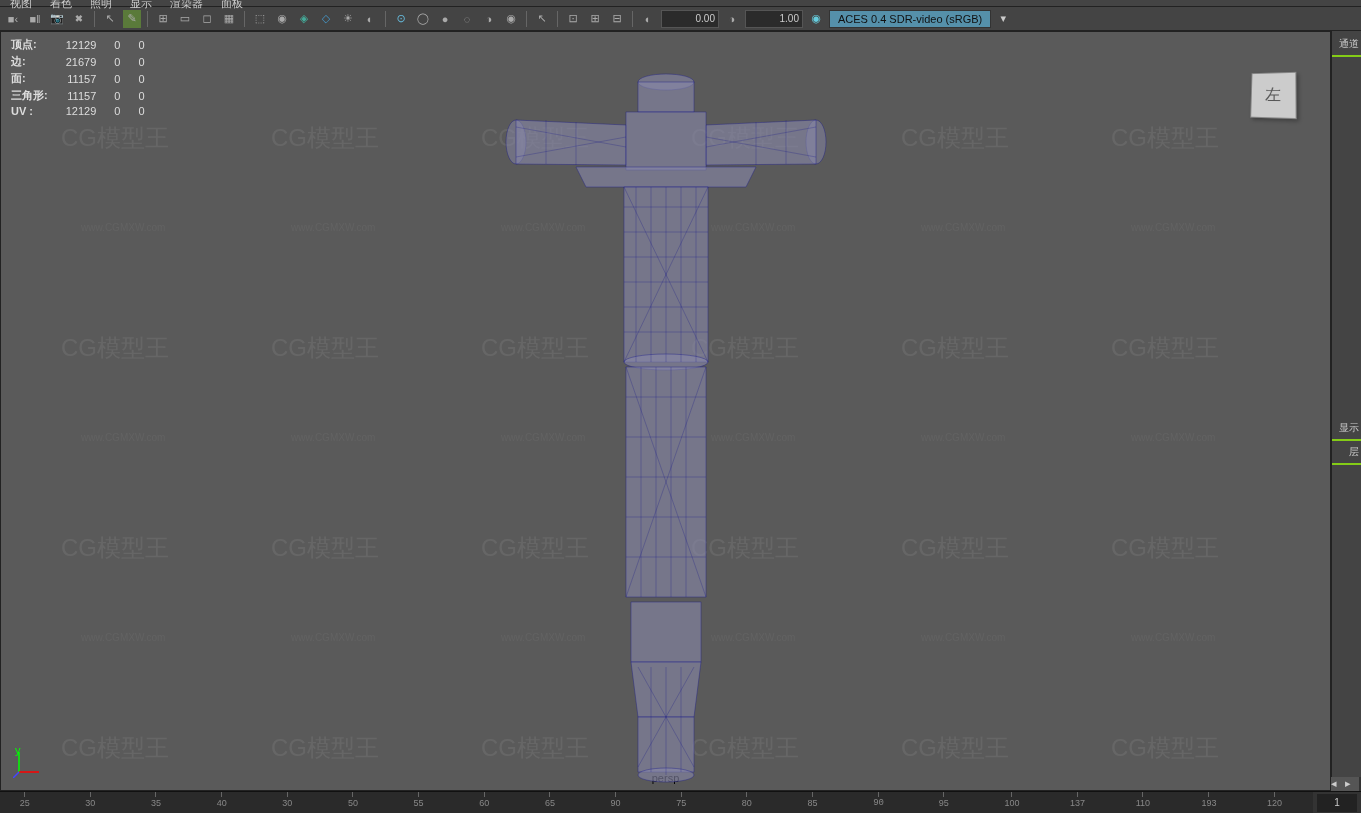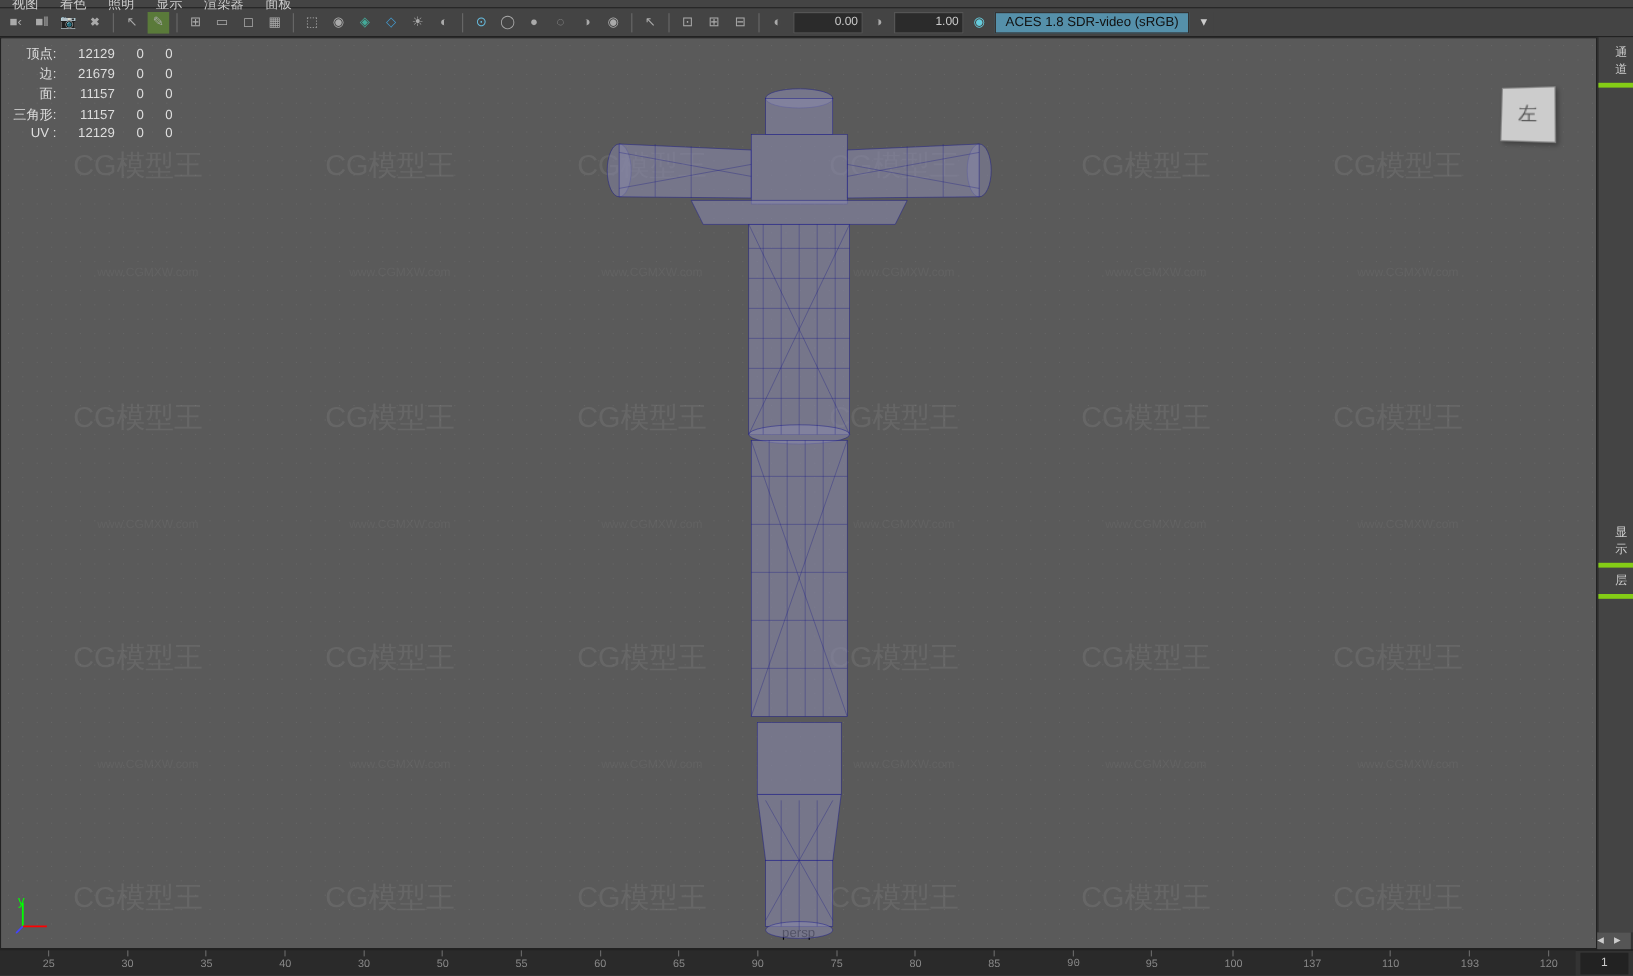--- a/index.html
+++ b/index.html
@@ -16,40 +16,40 @@
 .tb-dropdown { width: 16px; height: 18px; background: #444; display: flex; align-items: center; justify-content: center; }
 
 .main { display: flex; height: calc(100% - 7px - 24px - 22px); }
 .viewport { flex: 1; background: #5a5a5a; position: relative; border: 1px solid #222; overflow: hidden; }
 .viewport-inner { position: absolute; inset: 0; background: #5a5a5a; }
 .grid-dots { position: absolute; inset: 0; background-image: radial-gradient(circle, #888 0.5px, transparent 0.5px); background-size: 12px 12px; opacity: 0.3; }
 
 .stats { position: absolute; top: 4px; left: 10px; z-index: 5; }
 .stats table { border-collapse: collapse; }
 .stats td { padding: 1px 18px 1px 0; color: #ddd; text-align: right; font-size: 11px; }
-.stats td:first-child { text-align: right; }
+.stats td:first-child { text-align: left; font-weight: bold; }
 
 .wireframe-model { position: absolute; left: 50%; top: 35px; transform: translateX(-50%); z-index: 3; }
 .wireframe-model svg { display: block; }
 
 .camera-label { position: absolute; bottom: 6px; left: 50%; transform: translateX(-50%); color: #000; font-size: 11px; }
 .axis-gizmo { position: absolute; bottom: 12px; left: 12px; width: 30px; height: 30px; }
 .view-cube { position: absolute; top: 40px; right: 20px; width: 60px; height: 60px; }
 .cube-face { width: 46px; height: 46px; background: #ccc; border: 1px solid #888; display: flex; align-items: center; justify-content: center; color: #555; font-size: 16px; transform: perspective(100px) rotateY(-8deg) rotateX(5deg); box-shadow: 2px 2px 4px rgba(0,0,0,0.3); }
 
 .watermark { position: absolute; color: rgba(255,255,255,0.08); font-size: 24px; font-family: Arial; pointer-events: none; }
 .wm-url { position: absolute; color: rgba(255,255,255,0.05); font-size: 10px; }
 
 .right-panel { width: 30px; background: #444; border-left: 1px solid #222; }
 .right-tabs { display: flex; flex-direction: column; }
-.right-tab { padding: 4px 14px; writing-mode: horizontal-tb; font-size: 10px; color: #ccc; border-bottom: 4px solid #84cc16; text-align: left; cursor: pointer; }
+.right-tab { padding: 4px 2px; writing-mode: horizontal-tb; font-size: 10px; color: #ccc; border-bottom: 2px solid #84cc16; text-align: right; cursor: pointer; }
 
 .timeline { height: 22px; background: #333; display: flex; align-items: center; border-top: 1px solid #111; }
 .timeline-ruler { flex: 1; height: 100%; position: relative; background: #2a2a2a; }
-.timeline-tick { position: absolute; top: 0; bottom: 0; display: flex; align-items: center; justify-content: center; color: #888; font-size: 9px; margin-left: 16px; }
+.timeline-tick { position: absolute; top: 0; bottom: 0; display: flex; align-items: center; justify-content: center; color: #888; font-size: 9px; }
 .timeline-tick::before { content: ''; position: absolute; top: 0; width: 1px; height: 5px; background: #666; }
 .timeline-end { width: 40px; height: 18px; background: #222; color: #ccc; margin: 0 4px; text-align: center; line-height: 18px; font-size: 10px; }
 .scrollbar-h { position: absolute; bottom: 22px; right: 0; width: 30px; height: 14px; background: #333; display: flex; }
 .scroll-btn { width: 14px; height: 14px; background: #555; }
 </style>
 </head>
 <body>
 
 <div class="menubar">
   <span>视图</span>
@@ -92,21 +92,21 @@
   <div class="tb-sep"></div>
   <div class="tb-icon">⊡</div>
   <div class="tb-icon">⊞</div>
   <div class="tb-icon">⊟</div>
   <div class="tb-sep"></div>
   <div class="tb-icon">◐</div>
   <input class="tb-field" value="0.00" style="">
   <div class="tb-icon">◑</div>
   <input class="tb-field" value="1.00" style="">
   <div class="tb-icon" style="color:#6cd;">◉</div>
-  <div class="colorspace">ACES 1.8 SDR-video (sRGB)</div>
+  <div class="colorspace">ACES 0.4 SDR-video (sRGB)</div>
   <div class="tb-dropdown">▾</div>
 </div>
 
 <div class="main">
   <div class="viewport">
     <div class="viewport-inner">
       <div class="grid-dots"></div>
 
       <div class="watermark" style="top:90px;left:60px;">CG模型王</div>
       <div class="watermark" style="top:90px;left:270px;">CG模型王</div>

